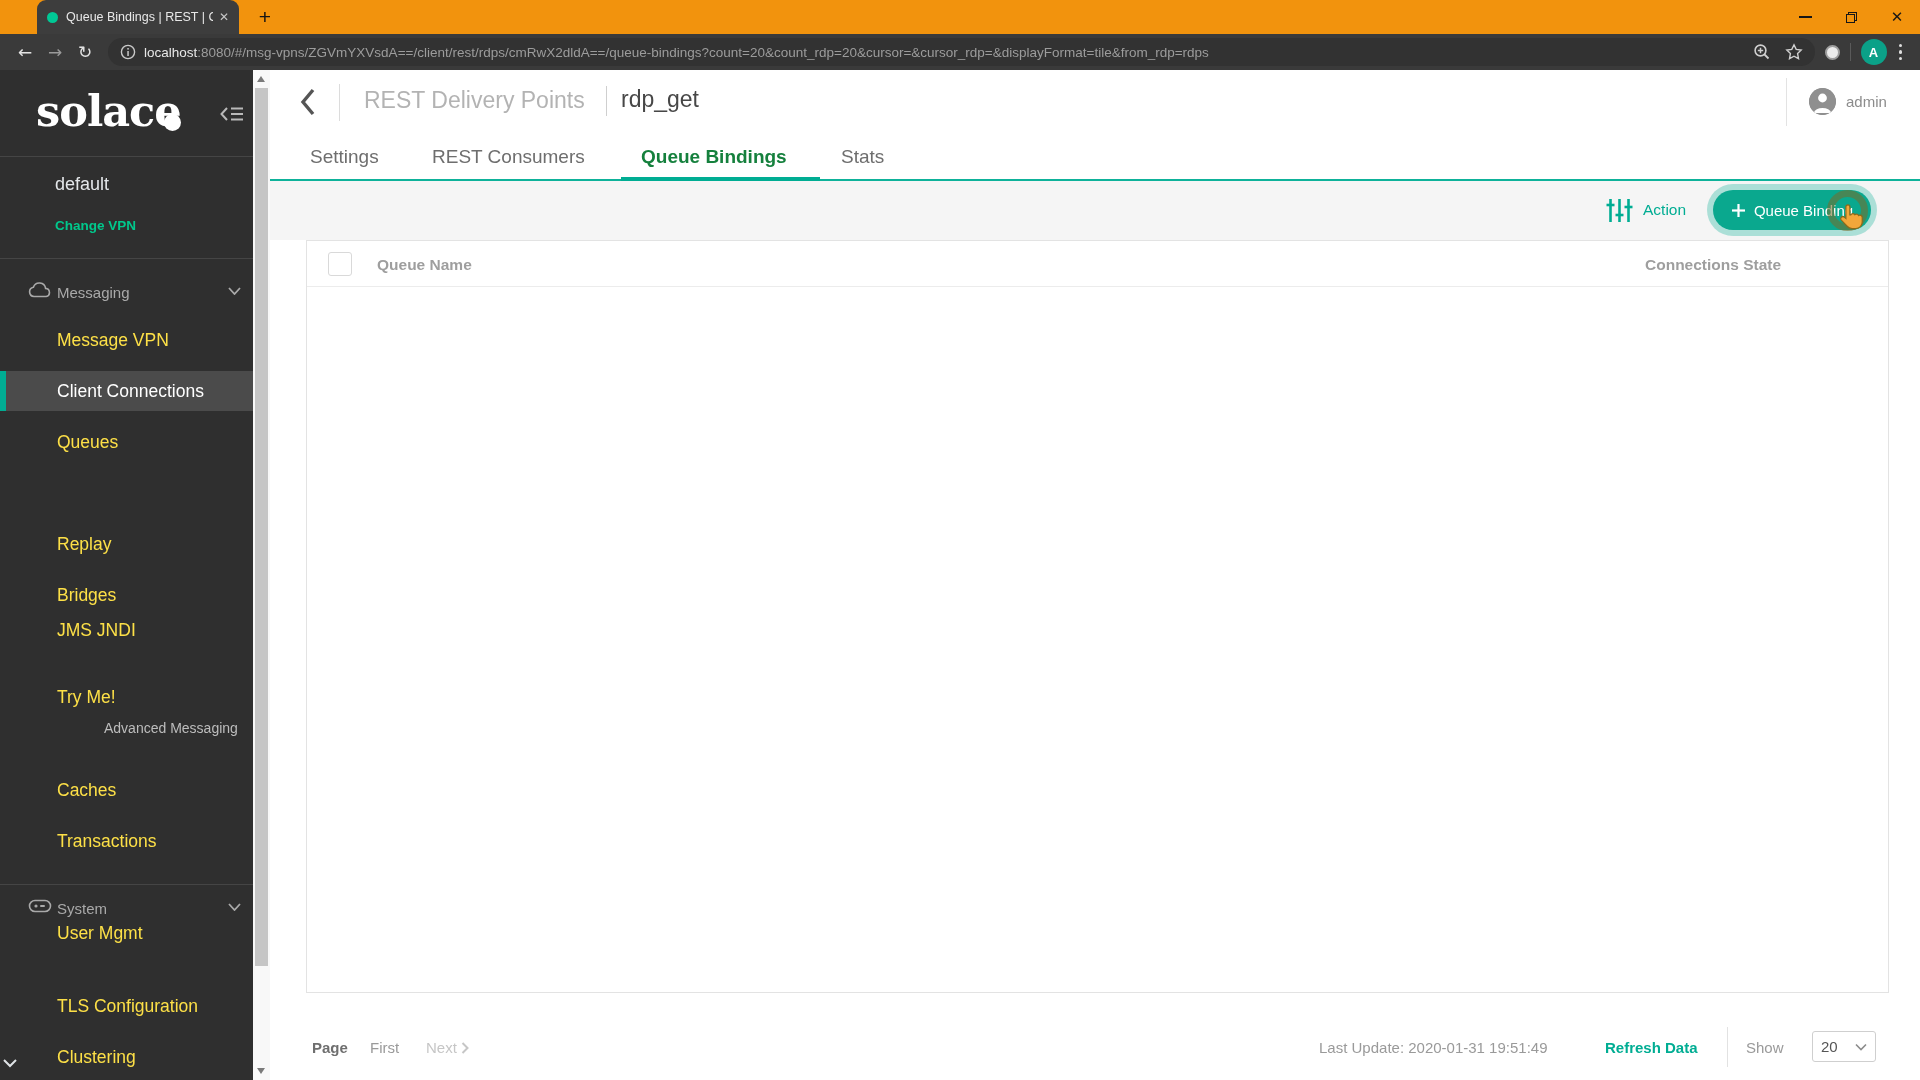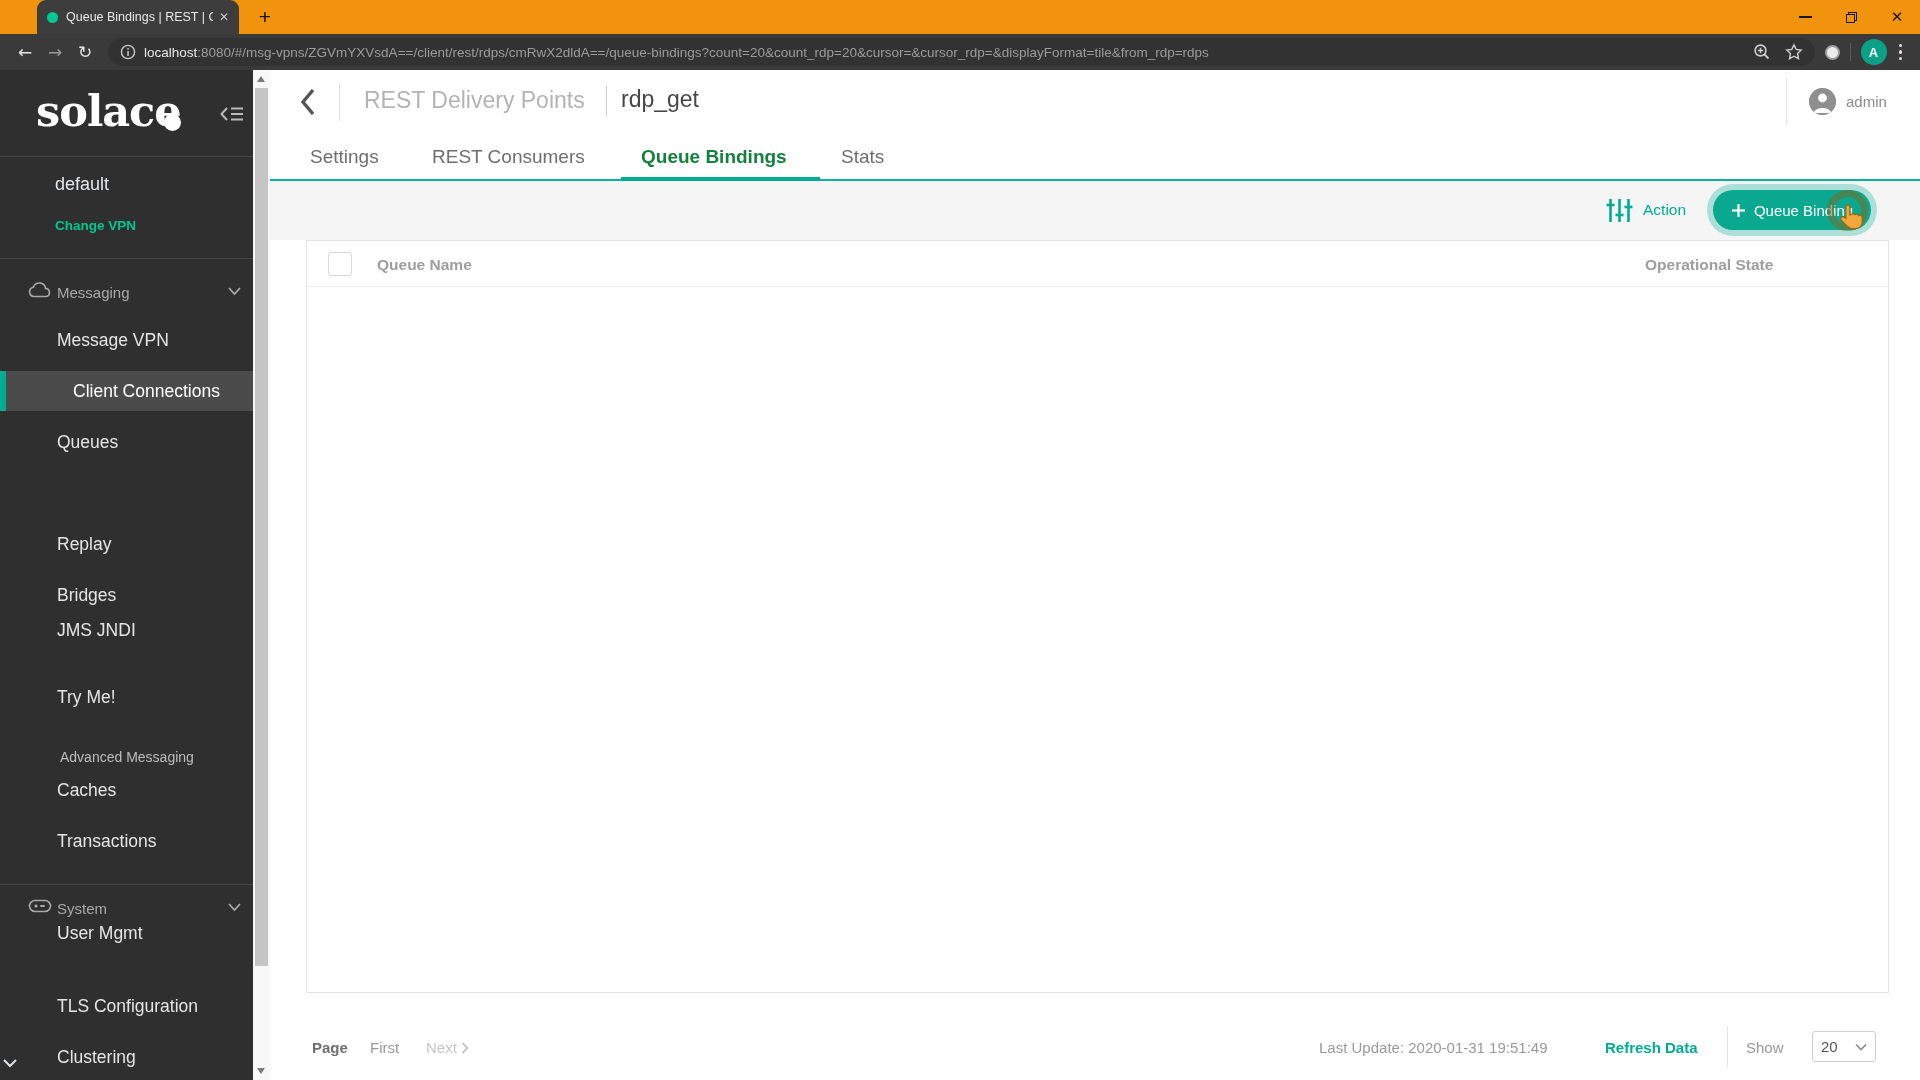--- a/index.html
+++ b/index.html
@@ -44,21 +44,21 @@
           font-weight:bold; font-size:43px; letter-spacing:-1px; }
   .logo-dot { position:absolute; left:164px; top:44px; width:17px; height:17px; border-radius:50%; background:#fff; }
   .collapse-ic { position:absolute; left:220px; top:34px; }
   .sb-divider { position:absolute; left:0; width:253px; height:1px; background:#454545; }
   .vpn-name { position:absolute; left:55px; top:104px; color:#e4e7ea; font-size:18px; }
   .change-vpn { position:absolute; left:55px; top:148px; color:#00c88c; font-size:13.5px; font-weight:bold; }
   .sb-section { position:absolute; left:0; width:253px; height:30px; color:#a9a9a9; font-size:15px; }
   .sb-section .lbl { position:absolute; left:57px; top:6px; }
   .sb-section .ic { position:absolute; left:28px; top:4px; }
   .sb-section .chev { position:absolute; right:12px; top:9px; }
-  .sb-item { position:absolute; left:0; width:253px; height:40px; color:#e5e5e5; font-size:17.5px; line-height:40px; }
+  .sb-item { position:absolute; left:0; width:253px; height:40px; color:#fde047; font-size:17.5px; line-height:40px; }
   .sb-item .txt { margin-left:57px; }
   .sb-item.active { background:#4b4b4b; color:#fff; }
   .sb-item.active::before { content:""; position:absolute; left:0; top:0; width:6px; height:40px; background:#00ad93; }
   .sb-item.sub { font-size:14px; height:32px; line-height:32px; color:#bdbdbd; }
   .sb-item.sub .txt { margin-left:60px; }
   .sb-bottom-chev { position:absolute; left:2px; top:988px; }
 
   
   .sb-scroll { position:absolute; left:253px; top:70px; width:17px; height:1010px; background:#f8f8f8; }
   .sb-arrow { position:absolute; left:4px; width:0; height:0; border-left:4.5px solid transparent; border-right:4.5px solid transparent; }
@@ -200,27 +200,27 @@
       <svg class="ic" width="24" height="16" viewBox="0 0 24 16">
         <path d="M6 14.5 a4.7 4.7 0 0 1-.6-9.3 A6.3 6.3 0 0 1 17.6 6.4 a4.1 4.1 0 0 1 .6 8.1 z" fill="none" stroke="#a9a9a9" stroke-width="1.6"></path>
       </svg>
       <span class="lbl">Messaging</span>
       <svg class="chev" width="13" height="8" viewBox="0 0 13 8">
         <polyline points="1,1 6.5,7 12,1" fill="none" stroke="#a9a9a9" stroke-width="1.8"></polyline>
       </svg>
     </div>
 
     <div class="sb-item" style="top:250px;"><span class="txt">Message VPN</span></div>
-    <div class="sb-item active" style="top:301px;padding-left:16px;"><span class="txt">Client Connections</span></div>
+    <div class="sb-item active" style="top:301px;"><span class="txt">Client Connections</span></div>
     <div class="sb-item" style="top:352px;"><span class="txt">Queues</span></div>
     <div class="sb-item" style="top:454px;"><span class="txt">Replay</span></div>
     <div class="sb-item" style="top:505px;"><span class="txt">Bridges</span></div>
     <div class="sb-item" style="top:540px;"><span class="txt">JMS JNDI</span></div>
     <div class="sb-item" style="top:607px;"><span class="txt">Try Me!</span></div>
-    <div class="sb-item sub" style="top:671px;"><span class="txt">Advanced Messaging</span></div>
+    <div class="sb-item sub" style="top:642px;padding-left:44px;"><span class="txt">Advanced Messaging</span></div>
     <div class="sb-item" style="top:700px;"><span class="txt">Caches</span></div>
     <div class="sb-item" style="top:751px;"><span class="txt">Transactions</span></div>
 
     <div class="sb-divider" style="top:814px;"></div>
 
     <div class="sb-section" style="top:824px;">
       <svg class="ic" width="24" height="16" viewBox="0 0 24 16">
         <rect x="1.5" y="2.5" width="21" height="11" rx="5.5" fill="none" stroke="#a9a9a9" stroke-width="1.6"></rect>
         <circle cx="8" cy="8" r="1.6" fill="#a9a9a9"></circle>
         <rect x="12" y="7" width="5" height="2" rx="1" fill="#a9a9a9"></rect>
@@ -297,21 +297,21 @@
 
     <div class="click-ring"></div>
     <svg class="hand-cursor" width="30" height="30" viewBox="0 0 24 24">
       <path d="M9.5 1.5 c.9 0 1.6.7 1.6 1.6 V9.5 h.7 c.3-.6 1-1 1.7-1 .6 0 1.2.3 1.5.8 .4-.3.8-.5 1.3-.5 .8 0 1.5.5 1.8 1.2 .3-.2.7-.3 1-.3 1.1 0 1.9.9 1.9 1.9 v3.6 c0 2.9-2.3 5.2-5.2 5.2 h-2.9 c-1.5 0-3-.6-4-1.8 L4.2 13.7 c-.6-.7-.6-1.7 0-2.3 .7-.7 1.7-.7 2.4-.1 l1.3 1.1 V3.1 c0-.9.7-1.6 1.6-1.6 z" fill="#f3a73a" stroke="#8a6a1c" stroke-width="1"></path>
     </svg>
 
     <div class="table">
       <div class="thead">
         <div class="checkbox"></div>
         <span class="col-h" style="left:70px;">Queue Name</span>
-        <span class="col-h" style="left:1338px;">Operational State</span>
+        <span class="col-h" style="left:1338px;">Connections State</span>
       </div>
     </div>
 
     <div class="footer">
       <span class="f-item f-page">Page</span>
       <span class="f-item f-first">First</span>
       <span class="f-item f-next">
         <span>Next</span>
         <svg width="8" height="12" viewBox="0 0 8 12">
           <polyline points="1.5,1 6.5,6 1.5,11" fill="none" stroke="#c6c6c6" stroke-width="2"></polyline>

